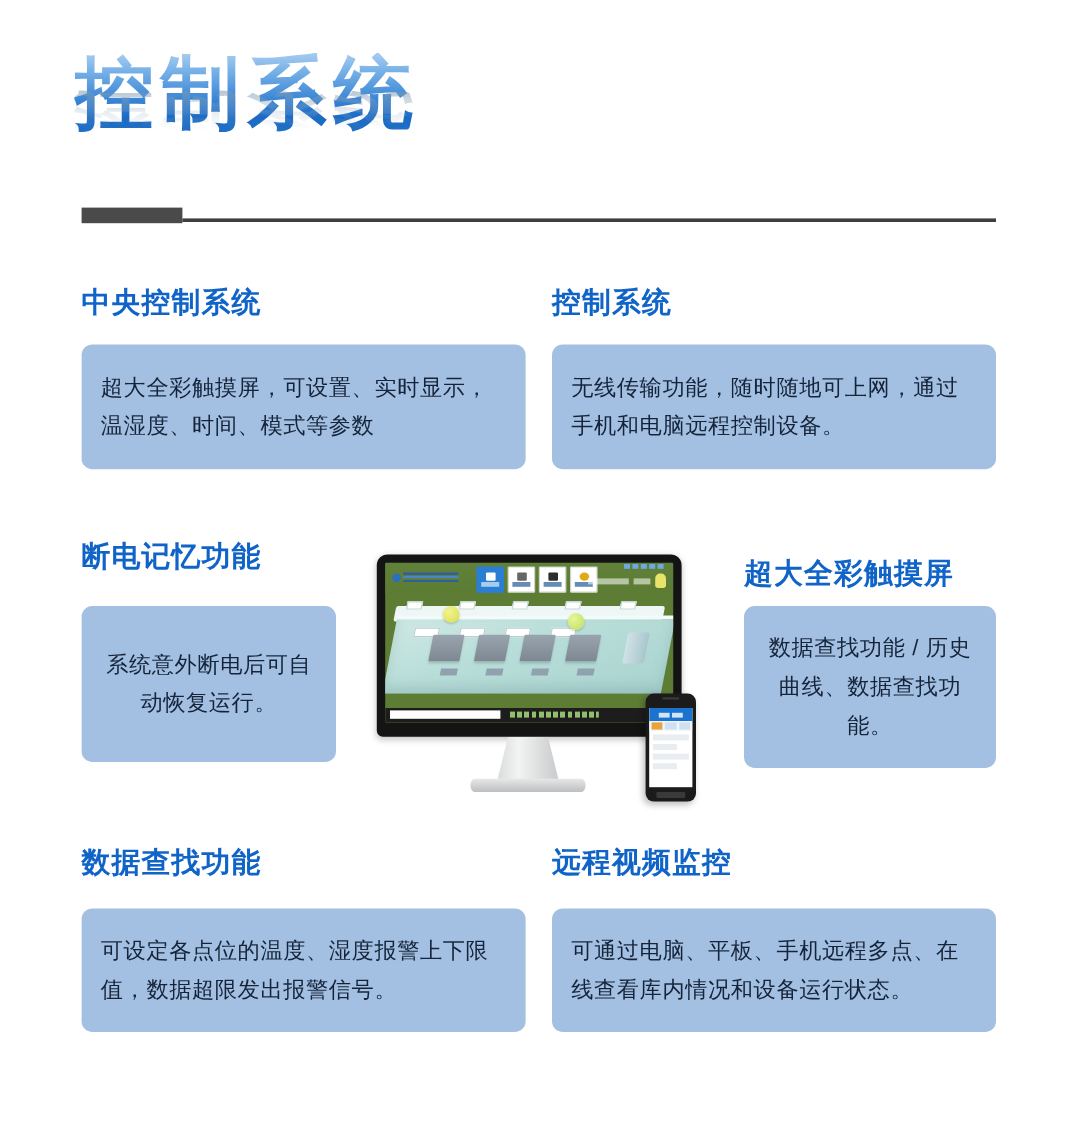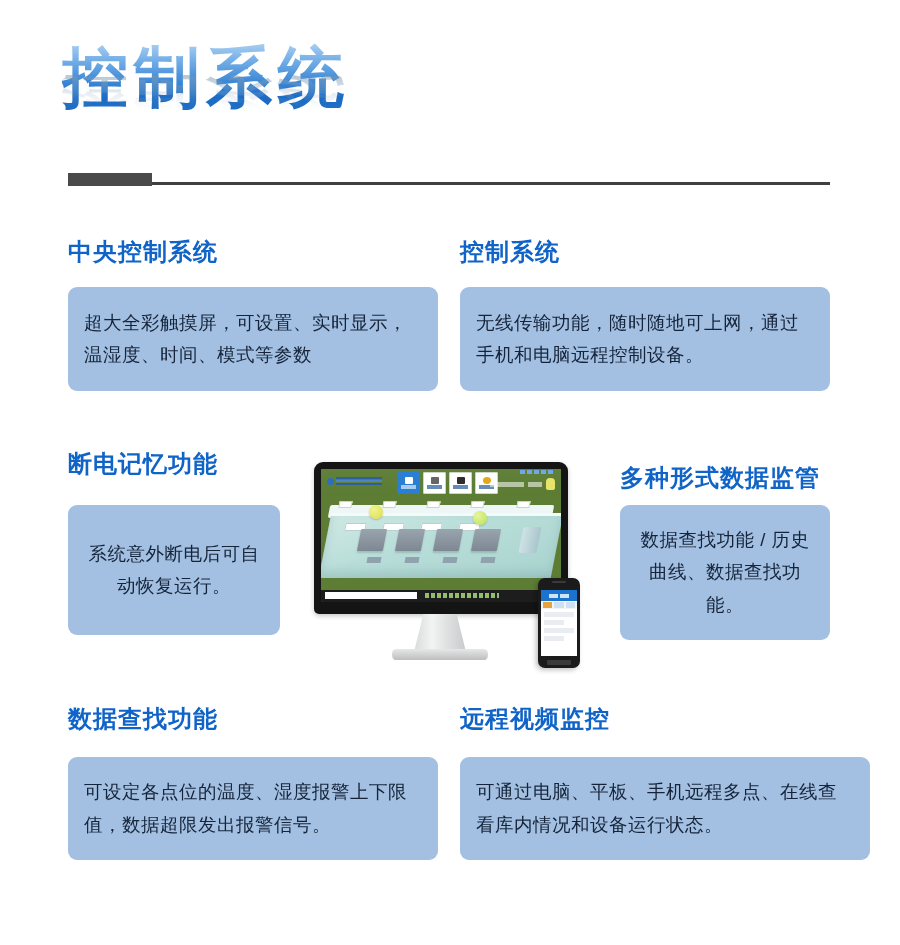--- a/index.html
+++ b/index.html
@@ -421,21 +421,21 @@
 <div class="sec-head" style="left:460px; top:236px;">控制系统</div>
 <div class="info-box pad-left" style="left:460px; top:287px; width:370px; height:104px;">
   <span class="txt">无线传输功能，随时随地可上网，通过手机和电脑远程控制设备。</span>
 </div>
 
 <div class="sec-head" style="left:68px; top:448px;">断电记忆功能</div>
 <div class="info-box pad-center" style="left:68px; top:505px; width:212px; height:130px;">
   <span class="txt">系统意外断电后可自动恢复运行。</span>
 </div>
 
-<div class="sec-head" style="left:620px; top:462px;">多种形式数据监管</div>
+<div class="sec-head" style="left:620px; top:462px;">超大全彩触摸屏</div>
 <div class="info-box pad-center" style="left:620px; top:505px; width:210px; height:135px;">
   <span class="txt">数据查找功能 / 历史曲线、数据查找功能。</span>
 </div>
 
 <div class="device-area">
 
   <div class="monitor-frame">
     <div class="monitor-screen">
 
       <div class="screen-topbar"></div>
@@ -535,15 +535,15 @@
   </div>
 
 </div>
 
 <div class="sec-head" style="left:68px; top:703px;">数据查找功能</div>
 <div class="info-box pad-left" style="left:68px; top:757px; width:370px; height:103px;">
   <span class="txt">可设定各点位的温度、湿度报警上下限值，数据超限发出报警信号。</span>
 </div>
 
 <div class="sec-head" style="left:460px; top:703px;">远程视频监控</div>
-<div class="info-box pad-left" style="left:460px; top:757px; width:410px; height:103px;">
+<div class="info-box pad-left" style="left:460px; top:757px; width:370px; height:103px;">
   <span class="txt">可通过电脑、平板、手机远程多点、在线查看库内情况和设备运行状态。</span>
 </div>
 
 </body></html>

